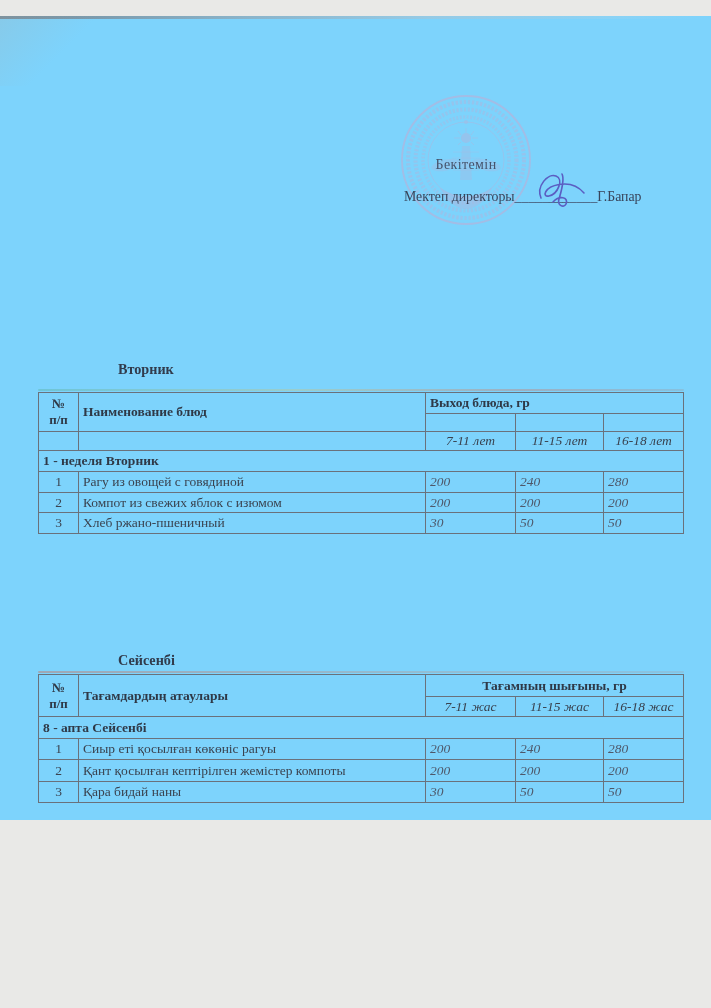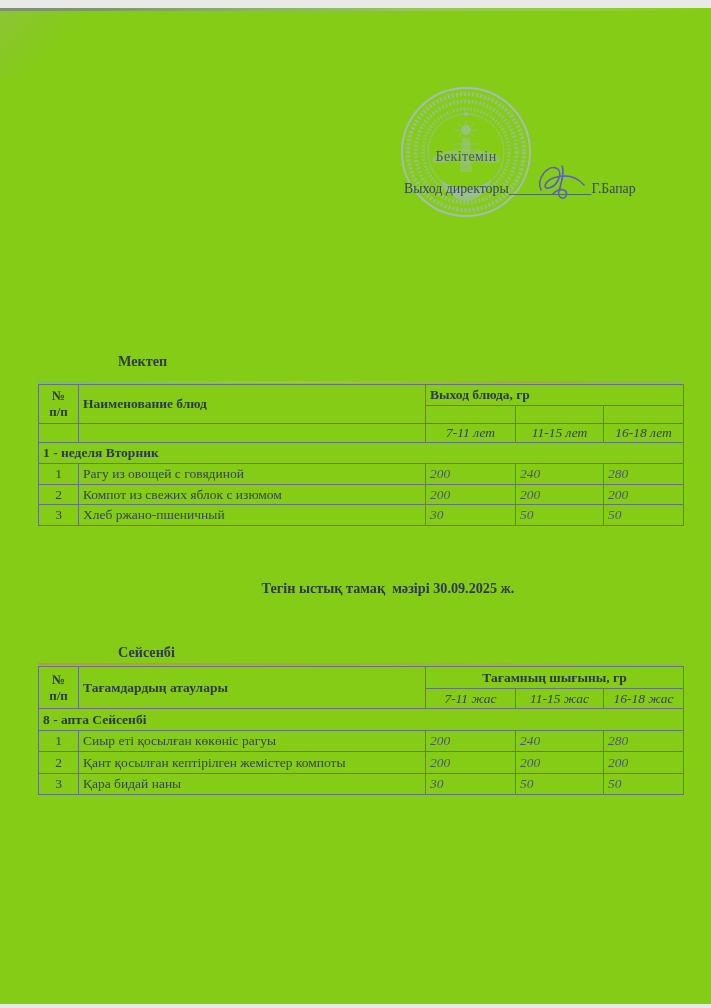--- a/index.html
+++ b/index.html
@@ -1,20 +1,20 @@
 <!DOCTYPE html>
 <html style="--seal: #a9b8e0; --signature: #5b5ec2;"><head>
 <meta charset="utf-8">
 <style>
   html,body{margin:0;padding:0;background:#e9e9e7;}
   .page{
     position:relative;
-    width:711px;height:996px;
-    margin:8px auto;
-    background:#84cc16;
+    width:711px;height:804px;
+    margin:16px auto;
+    background:#7dd3fc;
     overflow:hidden;
     font-family:"Liberation Serif","DejaVu Serif",serif;
     color:#3a4350;
   }
   .scan-top-edge{
     position:absolute;top:0;left:0;width:711px;height:3px;
     background:linear-gradient(to right,
       rgba(110,116,124,.75), rgba(150,155,162,.55) 35%,
       rgba(185,189,195,.40) 60%, rgba(205,208,212,.18) 85%, rgba(205,208,212,0));
   }
@@ -118,30 +118,30 @@
       <ellipse cx="48" cy="73" rx="15" ry="5.5" transform="rotate(-12 48 73)" opacity="0.35" stroke="none"></ellipse>
       <ellipse cx="88" cy="73" rx="15" ry="5.5" transform="rotate(12 88 73)" opacity="0.35" stroke="none"></ellipse>
       <path d="M42,96 Q68,112 94,96 Q84,116 68,117 Q52,116 42,96 Z" opacity="0.5" stroke="none"></path>
       <circle cx="68" cy="30" r="2" opacity="0.5" stroke="none"></circle>
     </g>
   </svg>
 
   <div class="approve">Бекітемін</div>
 
   <div class="director-line">
-    <span>Выход директоры</span><span class="u">____________</span><span>Г.Бапар</span>
+    <span>Мектеп директоры</span><span class="u">____________</span><span>Г.Бапар</span>
     <svg class="signature" viewBox="0 0 58 42">
       <g stroke="#5b5ec2" stroke-width="1.6" fill="none" stroke-linecap="round">
         <path d="M9,31 C4,19 16,6 24,9 C32,12 26,27 17,29 C10,30.5 12,20 27,17.5 C39,15.5 46,19 52,26"></path>
         <path d="M21,35 C27,28 37,30 34,37 C32,41.5 25,38.5 27,32 C29,25 33,13 30,7"></path>
       </g>
     </svg>
   </div>
 
-  <div class="day-label day-ru">Мектеп</div>
+  <div class="day-label day-ru">Вторник</div>
 
   <div class="tint tint-ru"></div>
   <table class="menu table-ru">
     <colgroup>
         <col style="width:40px">
         <col style="width:347px">
         <col style="width:90px">
         <col style="width:88px">
         <col>
       </colgroup>
@@ -186,21 +186,20 @@
     <tr class="row-h21">
       <td class="numcell">3</td>
       <td class="dishcell">Хлеб ржано-пшеничный</td>
       <td class="valcell">30</td>
       <td class="valcell">50</td>
       <td class="valcell">50</td>
     </tr>
   </tbody>
     </table>
 
-  <div class="doc-title title-kk">Тегін ыстық тамақ  мәзірі 30.09.2025 ж.</div>
   <div class="day-label day-kk">Сейсенбі</div>
 
   <div class="tint tint-kk"></div>
   <table class="menu table-kk">
     <colgroup>
         <col style="width:40px">
         <col style="width:347px">
         <col style="width:90px">
         <col style="width:88px">
         <col>

